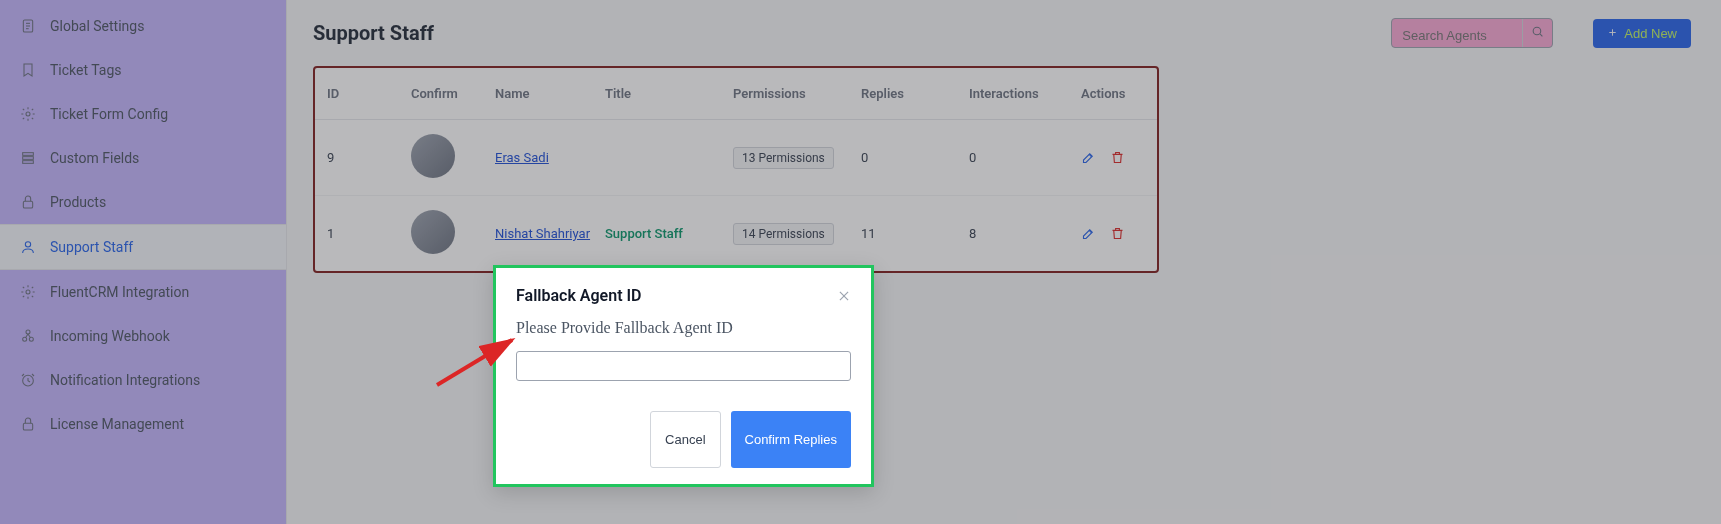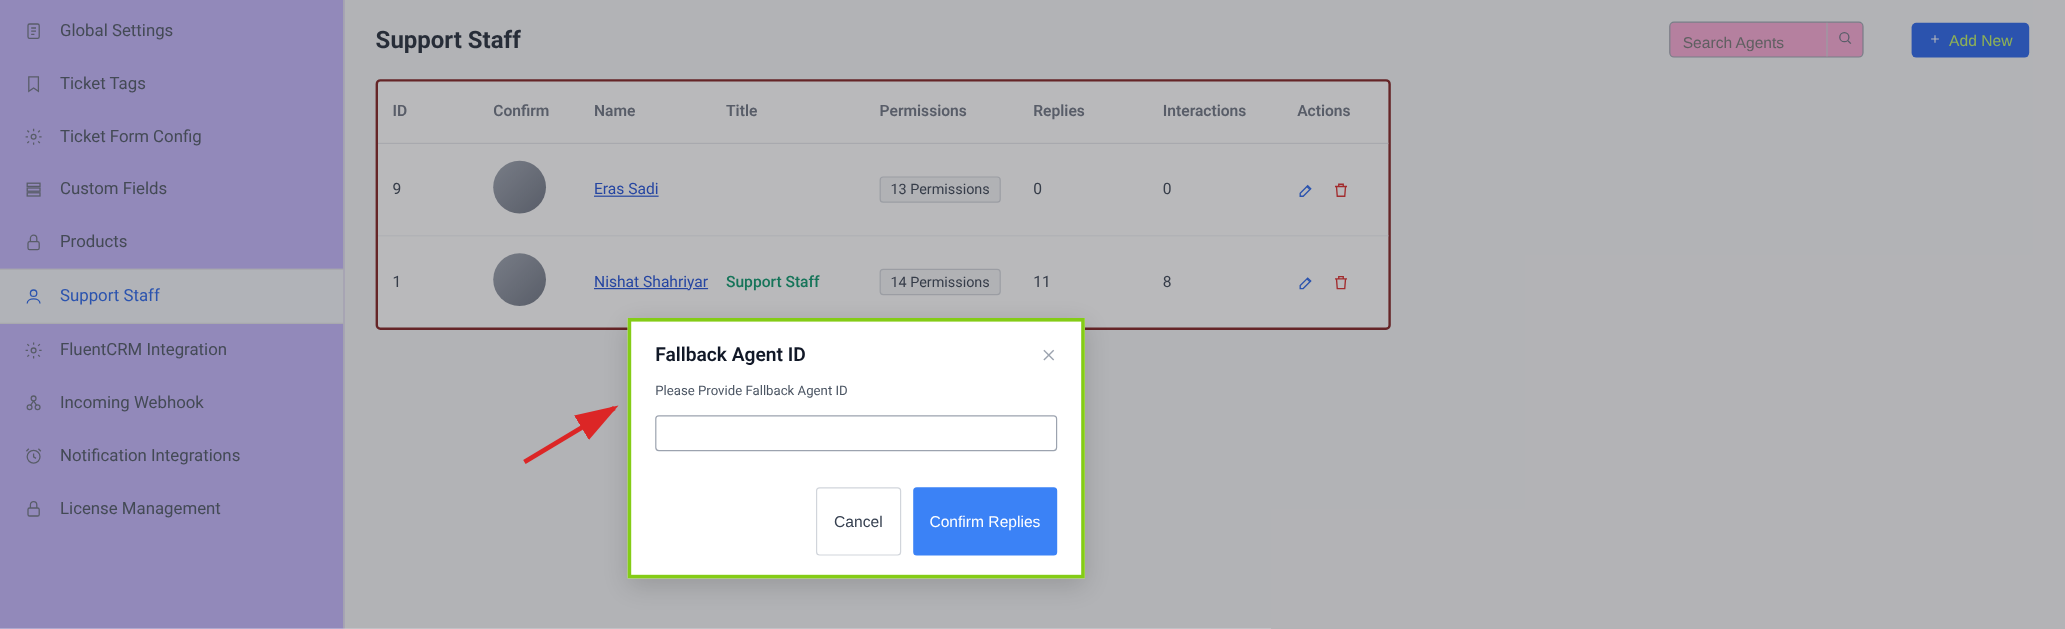--- a/index.html
+++ b/index.html
@@ -150,33 +150,33 @@
   .del-icon svg { stroke:#dc2626; fill:none; stroke-width:1.8;}
 
   
   .overlay {
     position: absolute;
     inset: 0;
     background: rgba(55,55,60,0.35);
   }
   .modal {
     position: absolute;
-    left: 523px;
+    left: 493px;
     top: 265px;
     width: 381px;
     background: #fff;
-    border: 3px solid #84cc16;
+    border: 3px solid #22c55e;
     padding: 18px 20px 16px 20px;
     box-shadow: 0 6px 20px rgba(0,0,0,0.15);
   }
   .modal-head { display:flex; justify-content:space-between; align-items:center; margin-bottom:14px;}
   .modal-title { font-size: 16px; font-weight:600; color:#111827;}
   .modal-close { width:14px; height:14px; cursor:pointer; }
   .modal-close svg { stroke:#9ca3af; stroke-width:2; }
-  .modal-label { font-size: 11px; color:#4b5563; margin-bottom: 14px; }
+  .modal-label { font-size: 16px; color:#4b5563; margin-bottom: 14px; font-family: Liberation Serif, serif; }
   .modal-input {
     width: 100%;
     height: 30px;
     border: 1px solid #9ca3af;
     border-radius: 3px;
     padding: 4px 8px;
     margin-bottom: 30px;
     outline:none;
   }
   .modal-actions { display:flex; justify-content:flex-end; gap:10px; }

